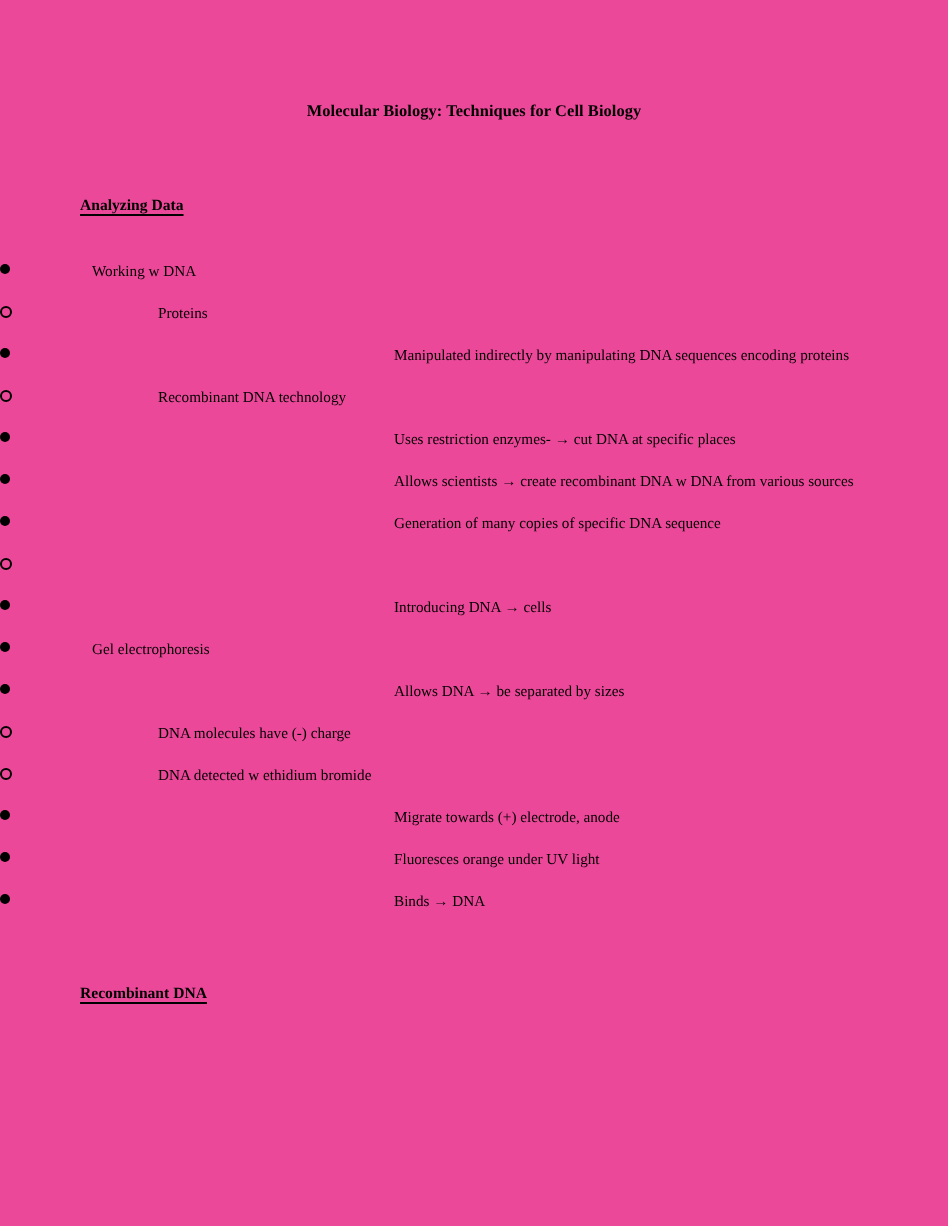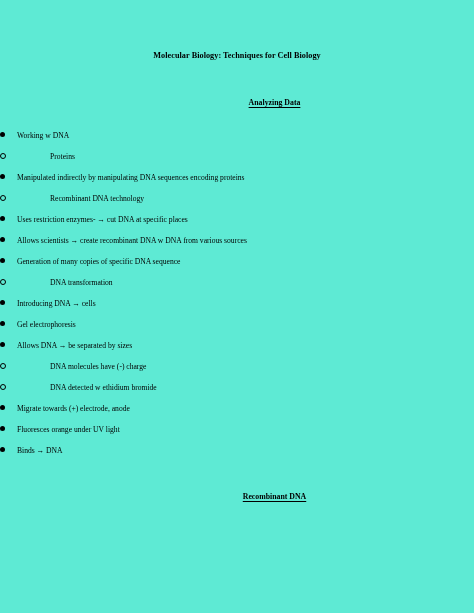--- a/index.html
+++ b/index.html
@@ -8,40 +8,39 @@
     background: #ffffff;
   }
   body {
     font-family: "Liberation Serif", "DejaVu Serif", serif;
     color: #000000;
   }
   .page {
     position: relative;
     width: 474px;
     height: 613px;
-    background: #5eead4;
+    background: #ec4899;
     overflow: hidden;
     box-sizing: border-box;
   }
   .doc-title {
     text-align: center;
     font-weight: bold;
     font-size: 8.2px;
     letter-spacing: 0.05px;
     margin: 0;
     padding-top: 51px;
   }
   .section-heading {
     font-weight: bold;
     font-size: 7.8px;
     text-decoration: underline;
     text-underline-offset: 1.5px;
     margin: 0;
-    padding-left: 75px;
-    text-align: center;
+    padding-left: 40px;
   }
   .heading-analyzing { padding-top: 38px; }
   .heading-manipulating { padding-top: 31px; }
 
   .outline {
     list-style: none;
     margin: 0;
     padding: 0;
   }
   .outline li {
@@ -81,25 +80,26 @@
     height: 4px;
     border-radius: 50%;
     border: 0.9px solid #000;
     background: transparent;
     vertical-align: middle;
     margin-bottom: 1px;
   }
   .row-text {
     flex: 1 1 auto;
     padding-left: 3px;
+    margin-left: 29px;
   }
 
   .level-1 { margin-left: 68px; }
   .level-2 { margin-left: 98px; gap: 33px; }
-  .level-3 { margin-left: 153px; }
+  .level-3 { margin-left: 153px; justify-content: space-between; }
 
   .level-1 .row-text { max-width: 362px; }
   .level-2 .row-text { max-width: 332px; }
   .level-3 .row-text { max-width: 277px; }
 
   .first-group { margin-top: 18px; }
 </style>
 </head>
 <body>
 
@@ -133,21 +133,20 @@
       <li class="row level-3">
         <span class="bullet filled"></span>
         <span class="row-text">Allows scientists → create recombinant DNA w DNA from various sources</span>
       </li>
       <li class="row level-3">
         <span class="bullet filled"></span>
         <span class="row-text">Generation of many copies of specific DNA sequence</span>
       </li>
       <li class="row level-2">
         <span class="bullet hollow"></span>
-        <span class="row-text">DNA transformation</span>
       </li>
       <li class="row level-3">
         <span class="bullet filled"></span>
         <span class="row-text">Introducing DNA → cells</span>
       </li>
       <li class="row level-1">
         <span class="bullet filled"></span>
         <span class="row-text">Gel electrophoresis</span>
       </li>
       <li class="row level-3">

